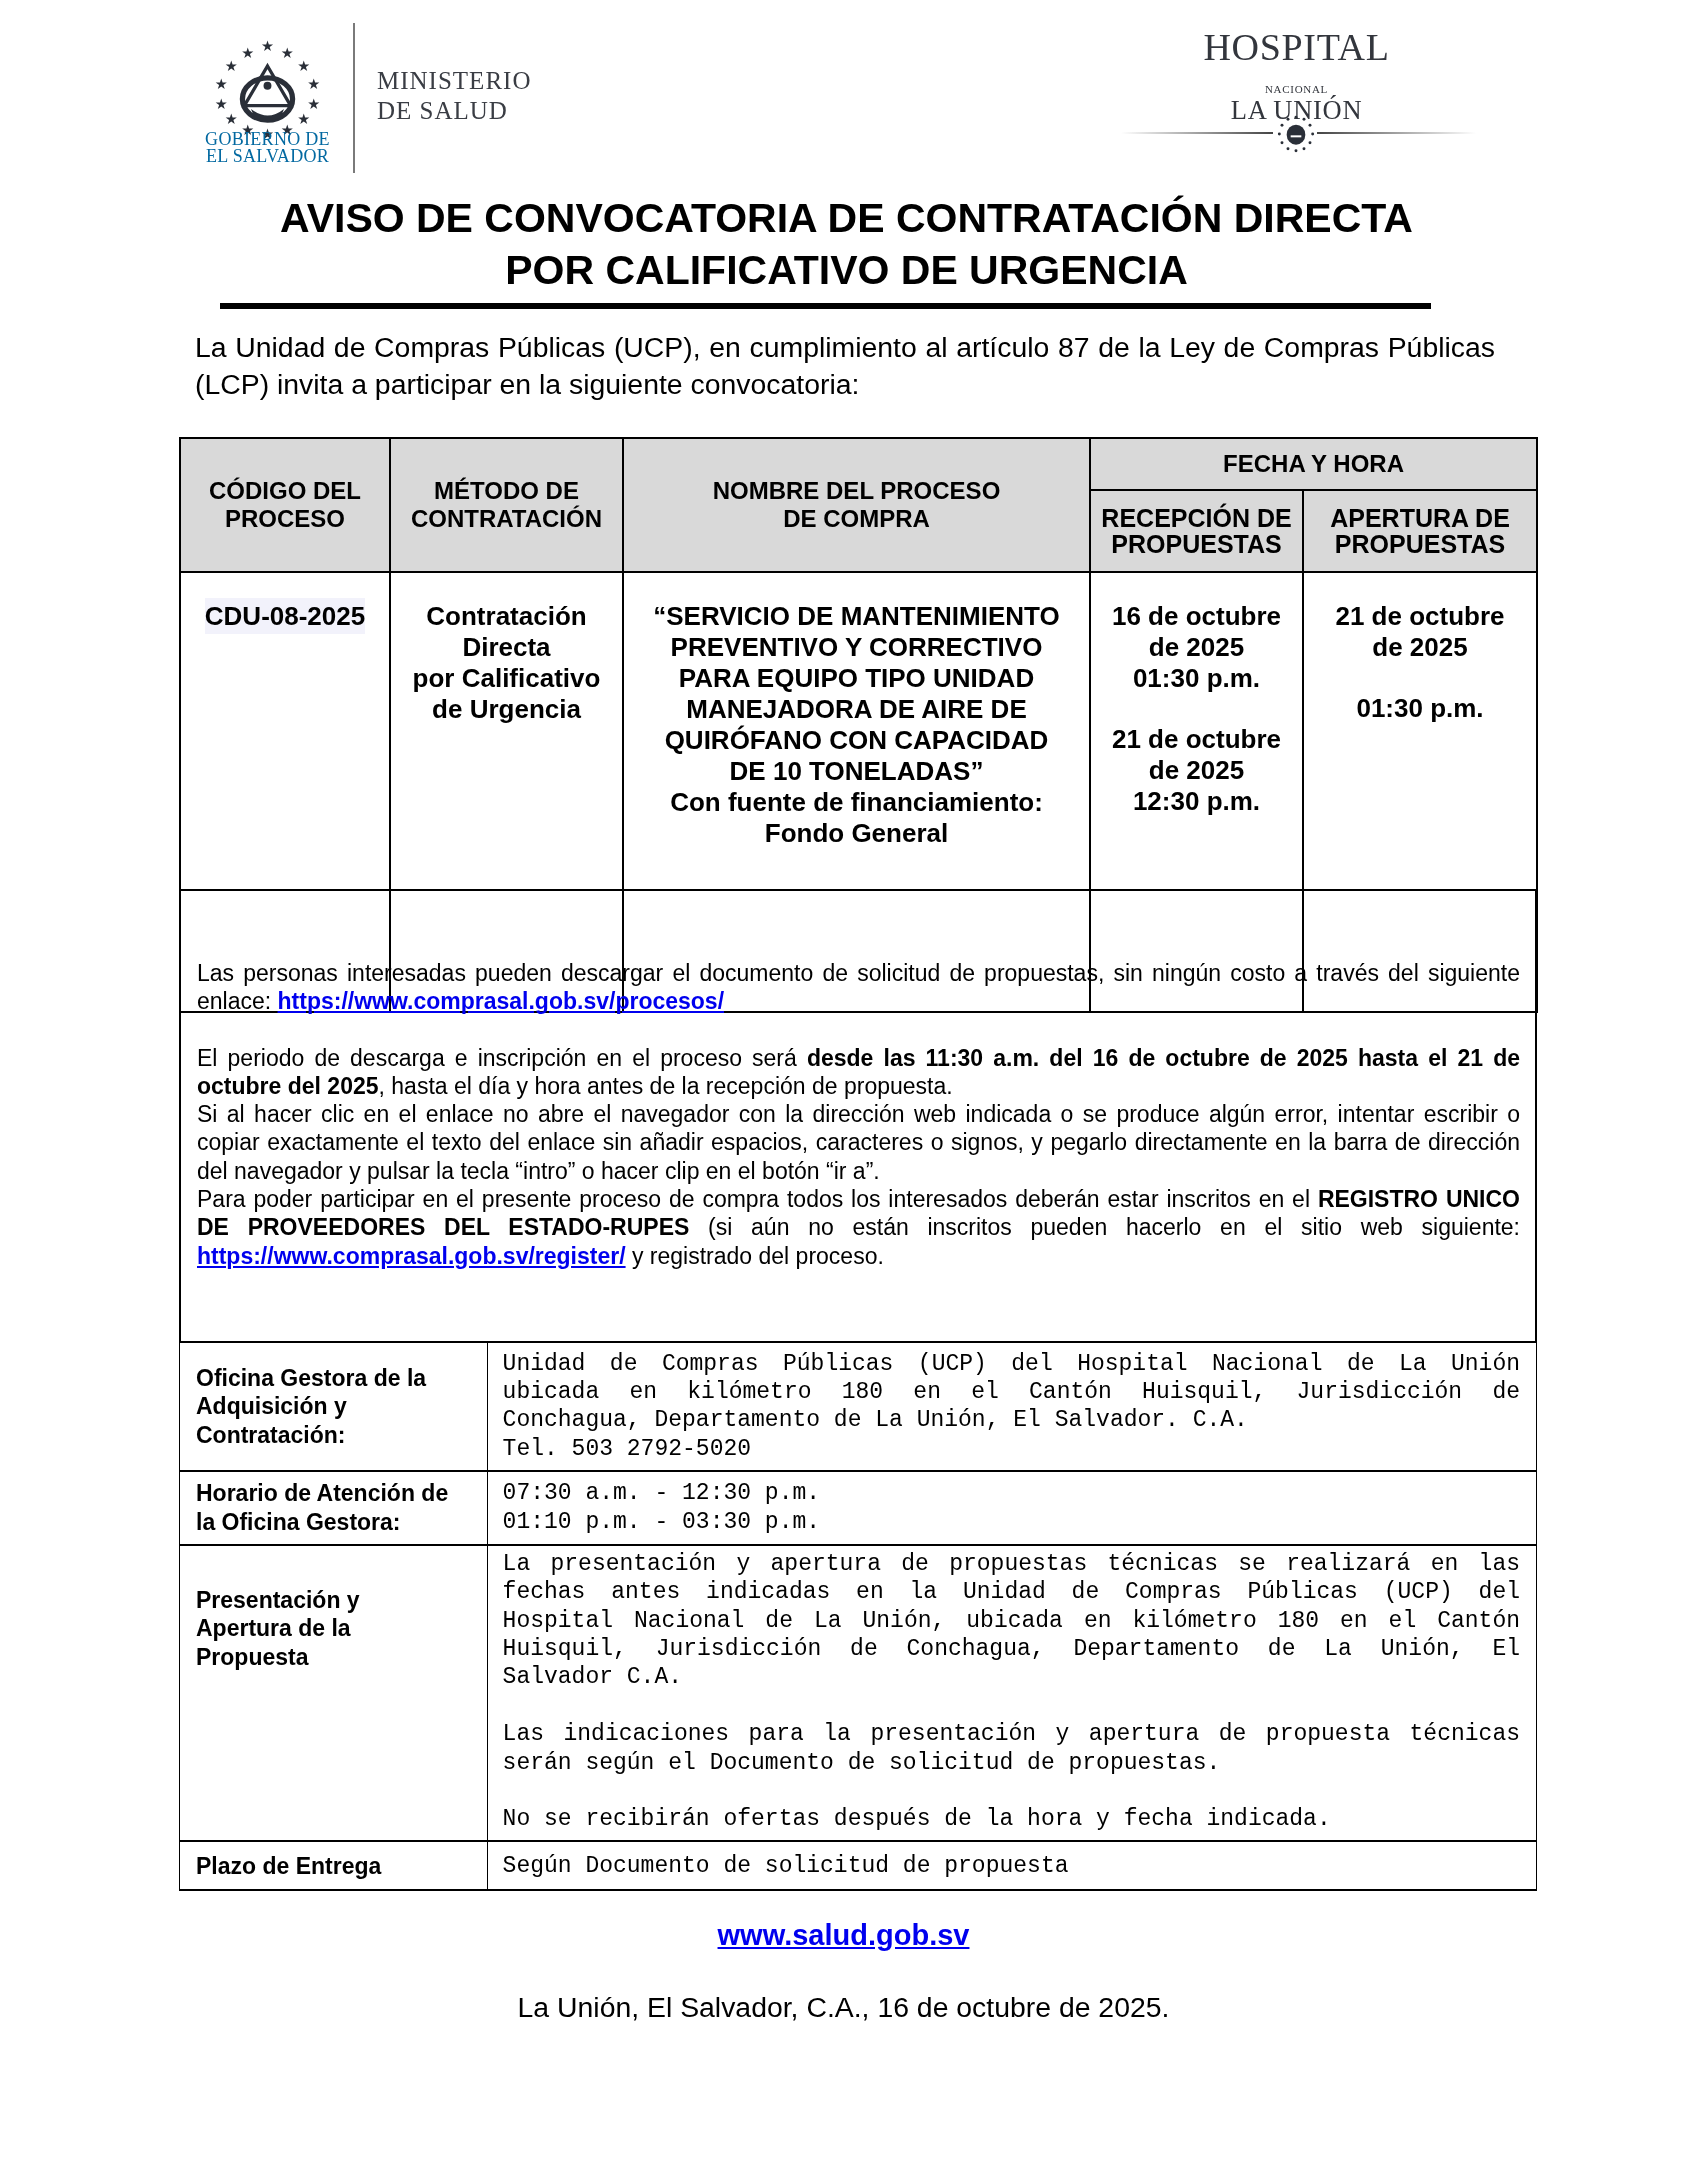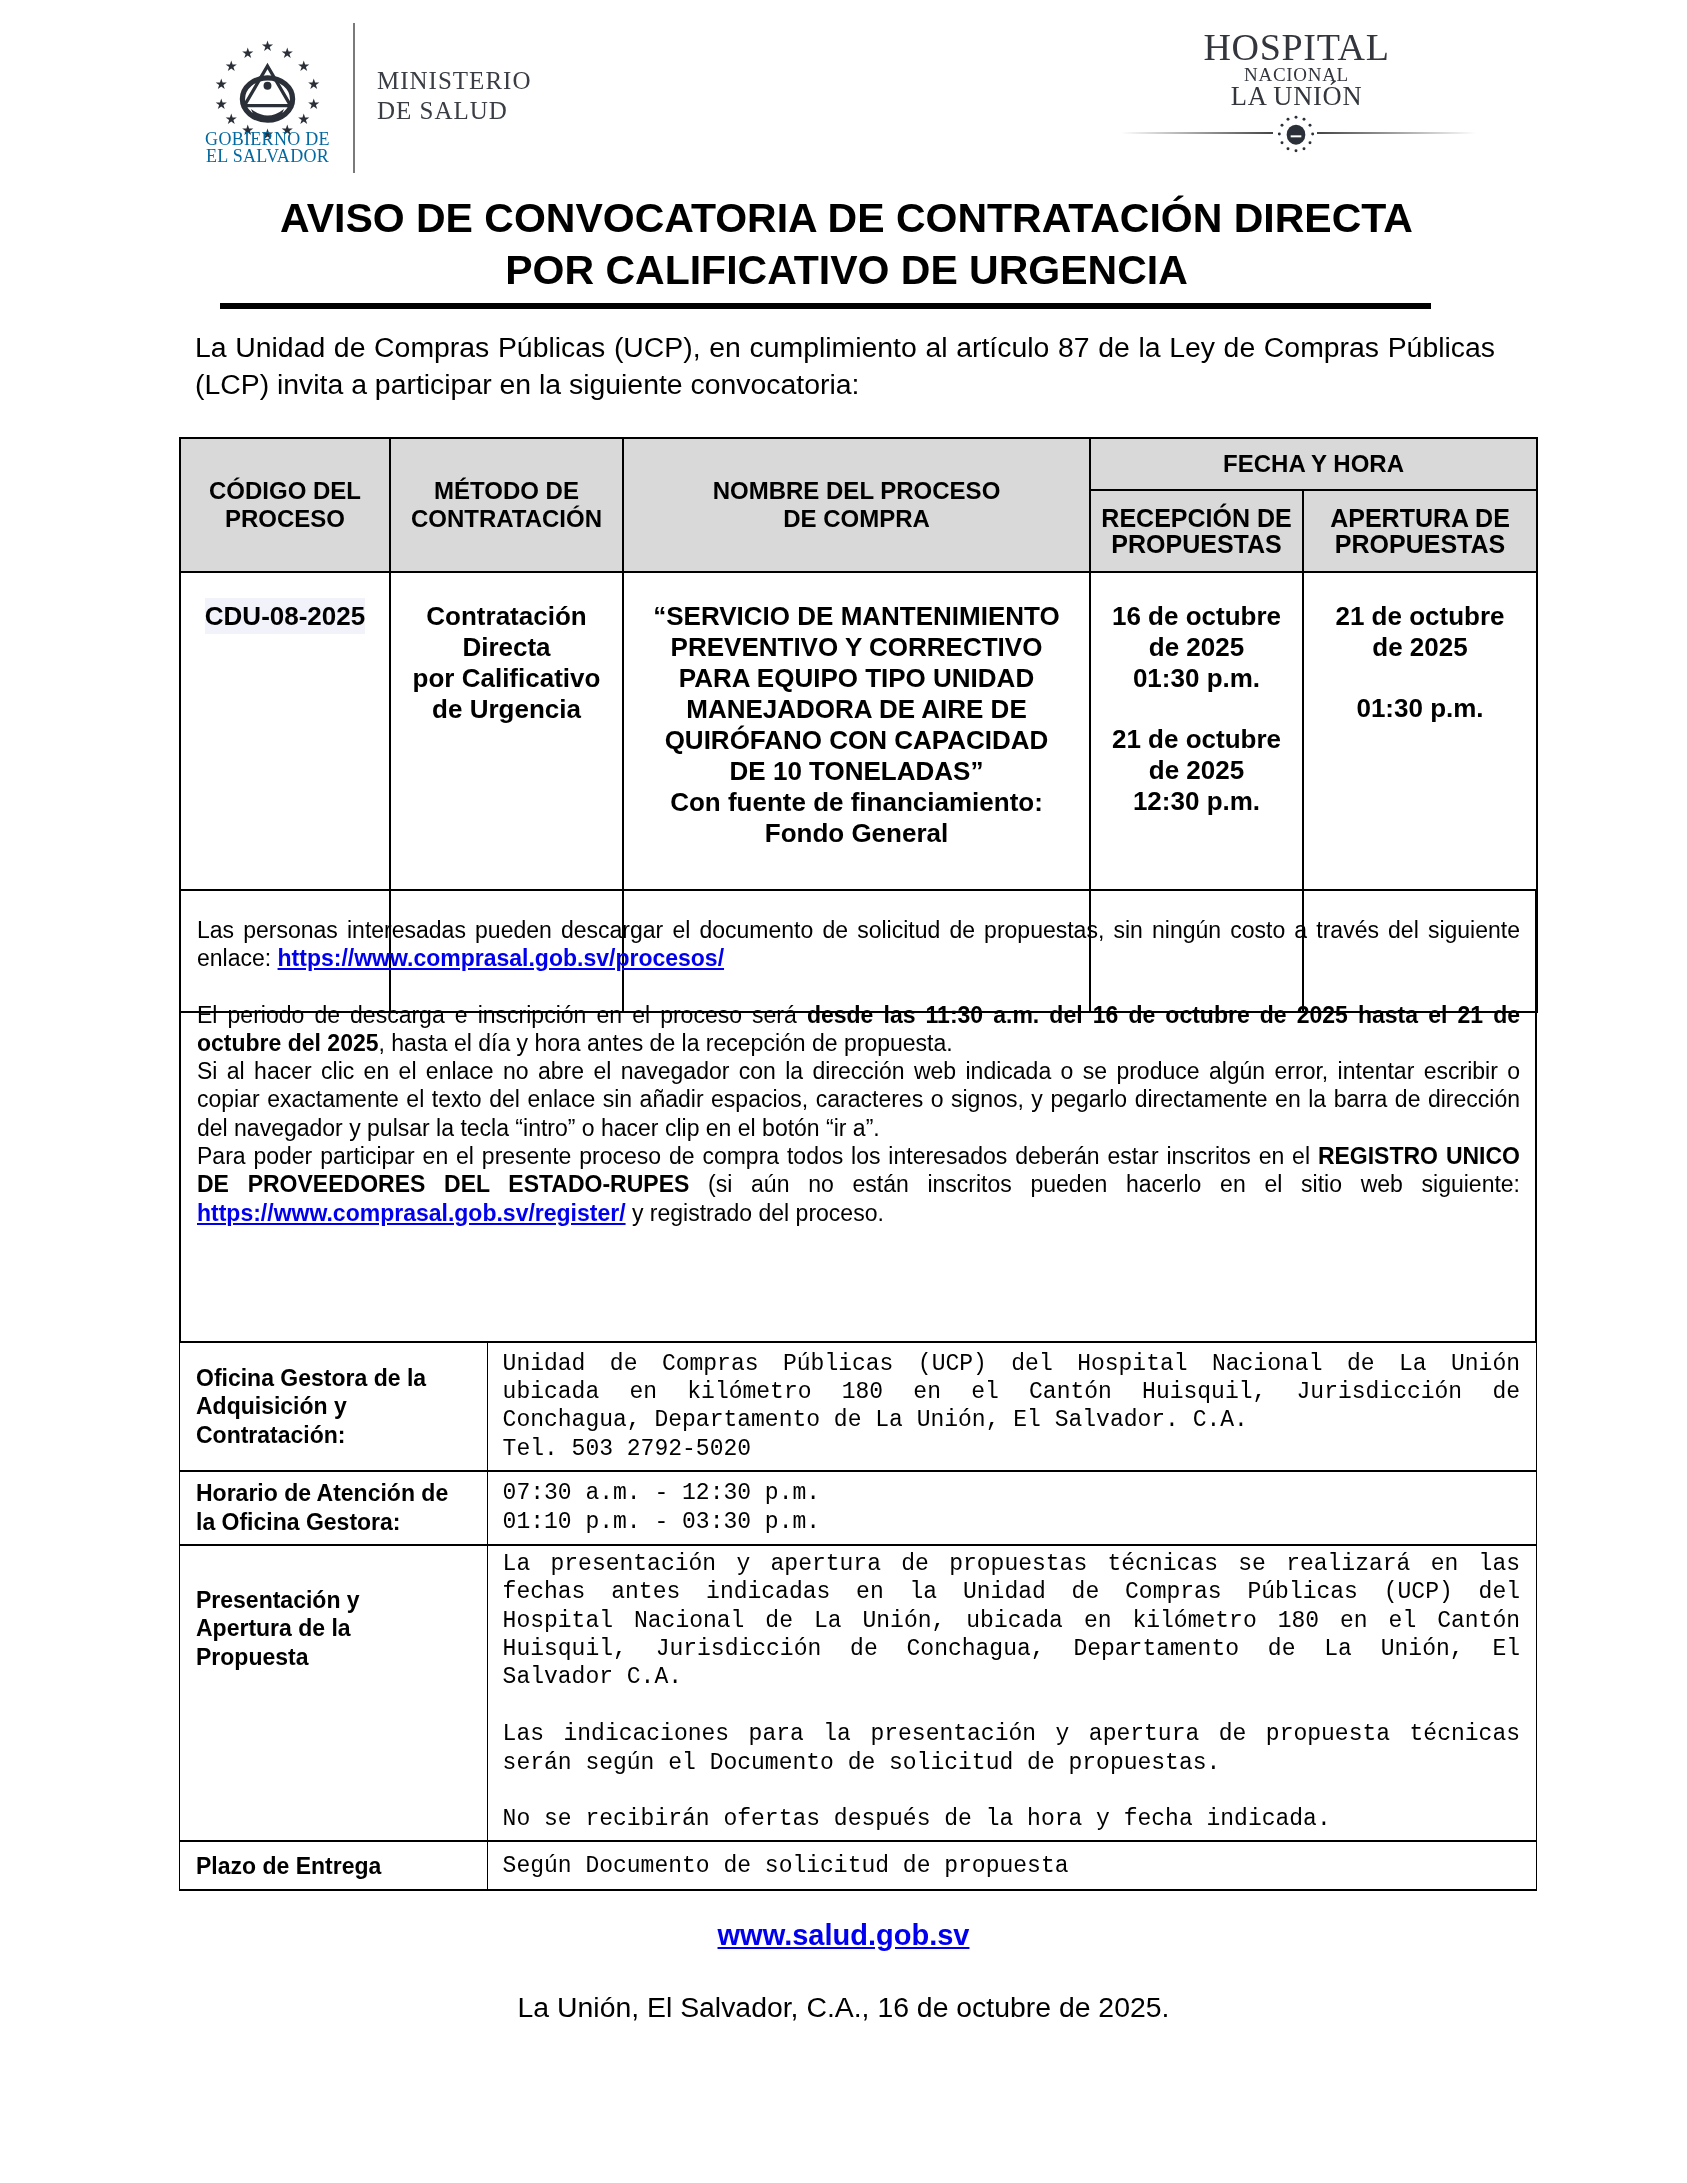--- a/index.html
+++ b/index.html
@@ -11,21 +11,21 @@
   .gov-text { position: absolute; left: 198px; top: 131px; width: 139px; text-align: center;
               font-family: "Liberation Serif", "DejaVu Serif", serif; font-size: 18px;
               line-height: 17px; color: #0369a1; letter-spacing: 0.3px; }
   .logo-divider { position: absolute; left: 353px; top: 22.5px; width: 2px; height: 150px; background: #7a7a7a; }
   .ministry { position: absolute; left: 377px; top: 66px; font-family: "Liberation Serif", "DejaVu Serif", serif;
               font-size: 25px; line-height: 30px; color: #3a3d44; letter-spacing: 1px; }
 
   .hospital { position: absolute; left: 1118px; top: 26.5px; width: 357px; text-align: center;
               font-family: "Liberation Serif", "DejaVu Serif", serif; color: #33363d; }
   .hospital .h1 { font-size: 38px; line-height: 40px; letter-spacing: 0.7px; }
-  .hospital .h2 { font-size: 19px; line-height: 14.6px; letter-spacing: 0.7px; margin-top: 1px; }
+  .hospital .h2 { font-size: 11px; line-height: 14.6px; letter-spacing: 0.7px; margin-top: 15px; }
   .hospital .h3 { font-size: 26.5px; line-height: 28px; letter-spacing: 0.7px; }
   .hosp-rule-l { position: absolute; left: 1121px; top: 132px; width: 152px; height: 2px;
                  background: linear-gradient(to right, rgba(60,60,60,0), #444); }
   .hosp-rule-r { position: absolute; left: 1317px; top: 132px; width: 159px; height: 2px;
                  background: linear-gradient(to left, rgba(60,60,60,0), #444); }
   .hosp-seal { position: absolute; left: 1276px; top: 114px; width: 40px; height: 40px; }
 
   
   .title { position: absolute; left: 185px; top: 192px; width: 1323px; text-align: center;
            font-weight: bold; font-size: 41px; line-height: 52px; }
@@ -41,21 +41,21 @@
   .th-big { font-size: 24px; line-height: 28px; }
   .th-sub { font-size: 25px; line-height: 26.5px; }
   .main-table td.data { vertical-align: top; font-weight: bold; font-size: 26px; line-height: 31px; padding-top: 28px; height: 410px; }
   .code-hl { background: #f2f2fb; padding: 2.6px 0; }
   .gap { height: 30px; }
 
   
   .info-box { position: absolute; left: 179px; top: 889px; width: 1358px; height: 453px; box-sizing: border-box;
               border-left: 2px solid #000; border-right: 2px solid #000; border-top: 2.6px solid #000; }
   .info-p { position: absolute; left: 16px; width: 1323px; font-size: 23px; line-height: 28.4px;
-            text-align: justify; text-align-last: left; }
+            text-align: justify; text-align-last: left; margin-top: 43px; }
   .info-p b { font-weight: bold; }
   .link { color: #0000ee; text-decoration: underline; font-weight: bold; }
 
   
   .detail-table { position: absolute; left: 179px; top: 1341px; width: 1358px; border-collapse: collapse; table-layout: fixed; }
   .detail-table td { border: 1.3px solid #000; vertical-align: middle; font-size: 23px; line-height: 28.4px; }
   .detail-table tr { border-top: 2.6px solid #000; border-bottom: 2.6px solid #000; }
   .detail-table td.lbl { font-weight: bold; padding-left: 16px; width: 290px; }
   .detail-table td.val { padding: 6.6px 16px 6.6px 14.6px; text-align: justify; text-align-last: left; font-family: Liberation Mono, monospace; }
   .spacer { height: 28.4px; }

